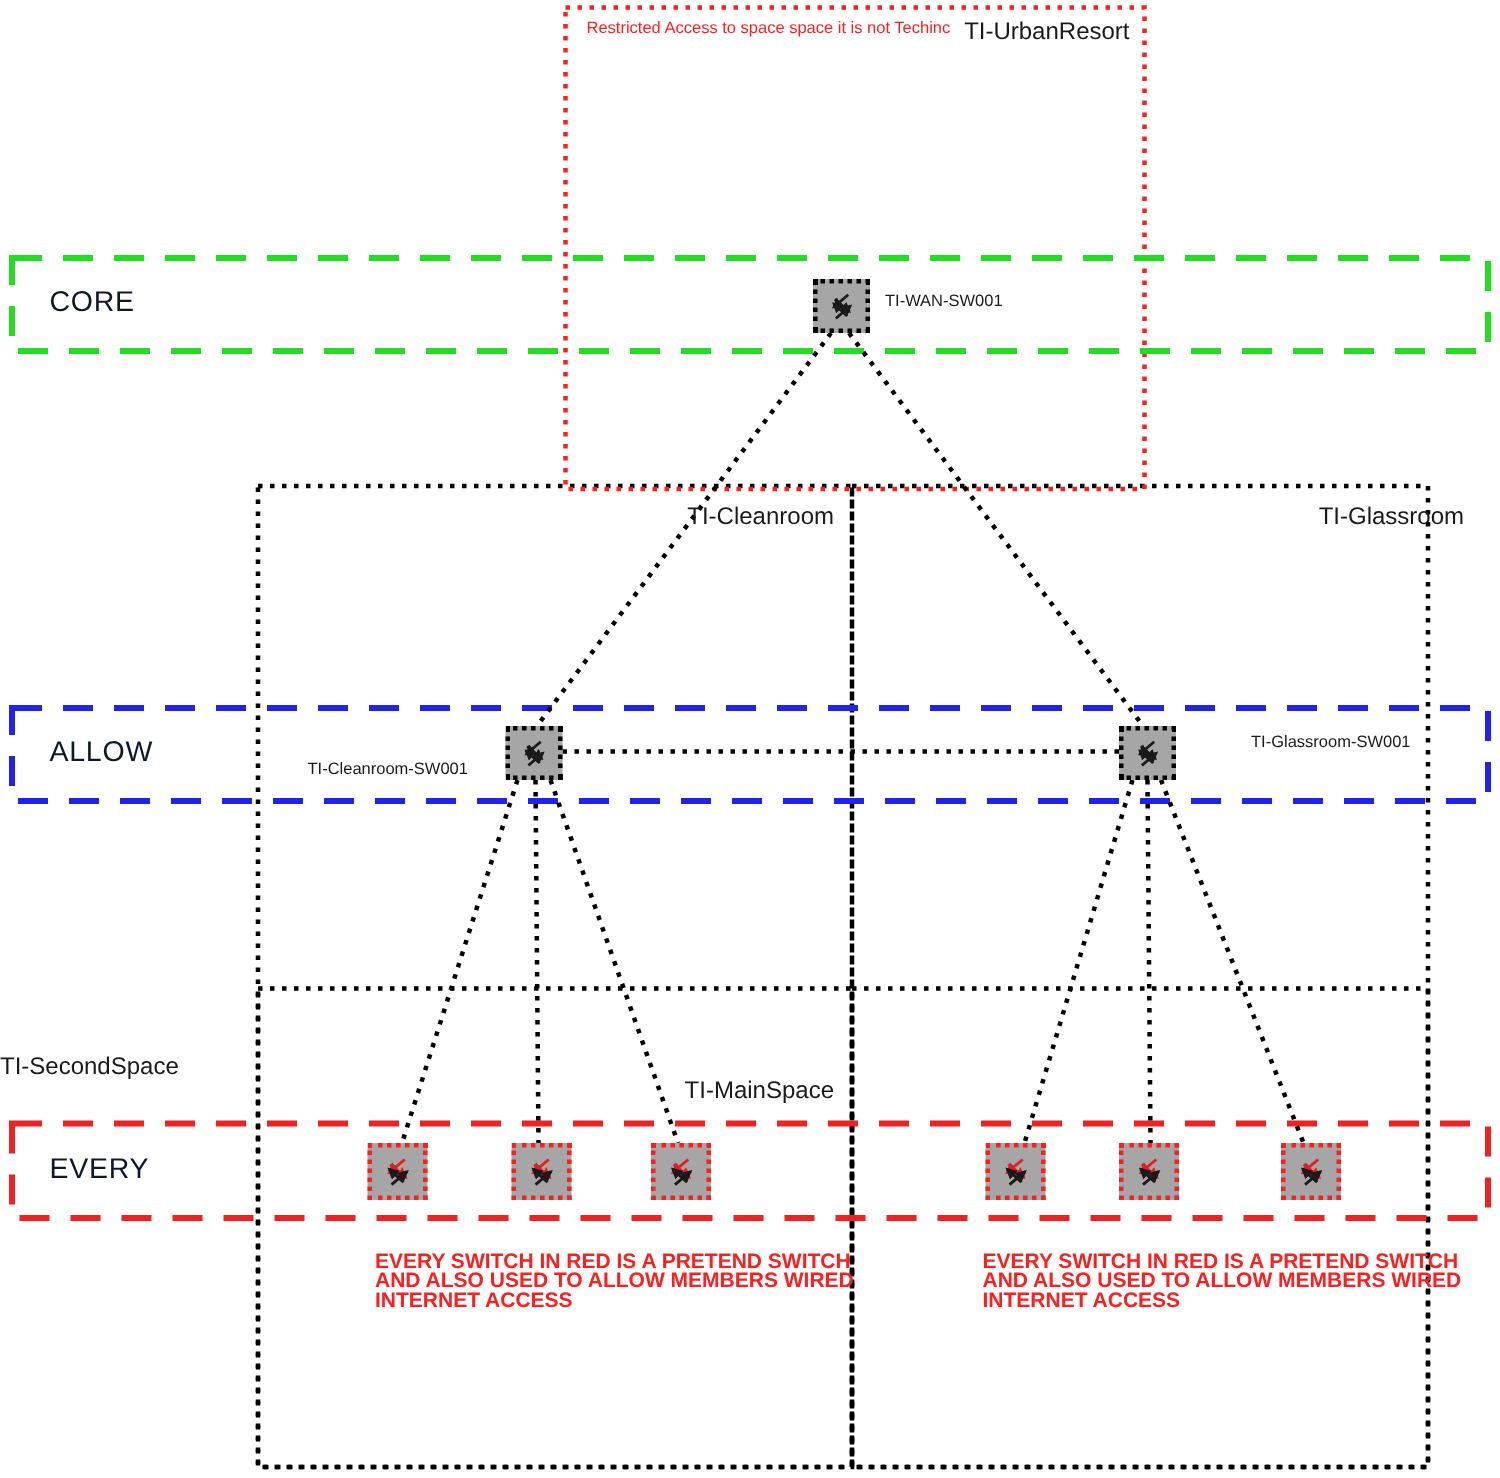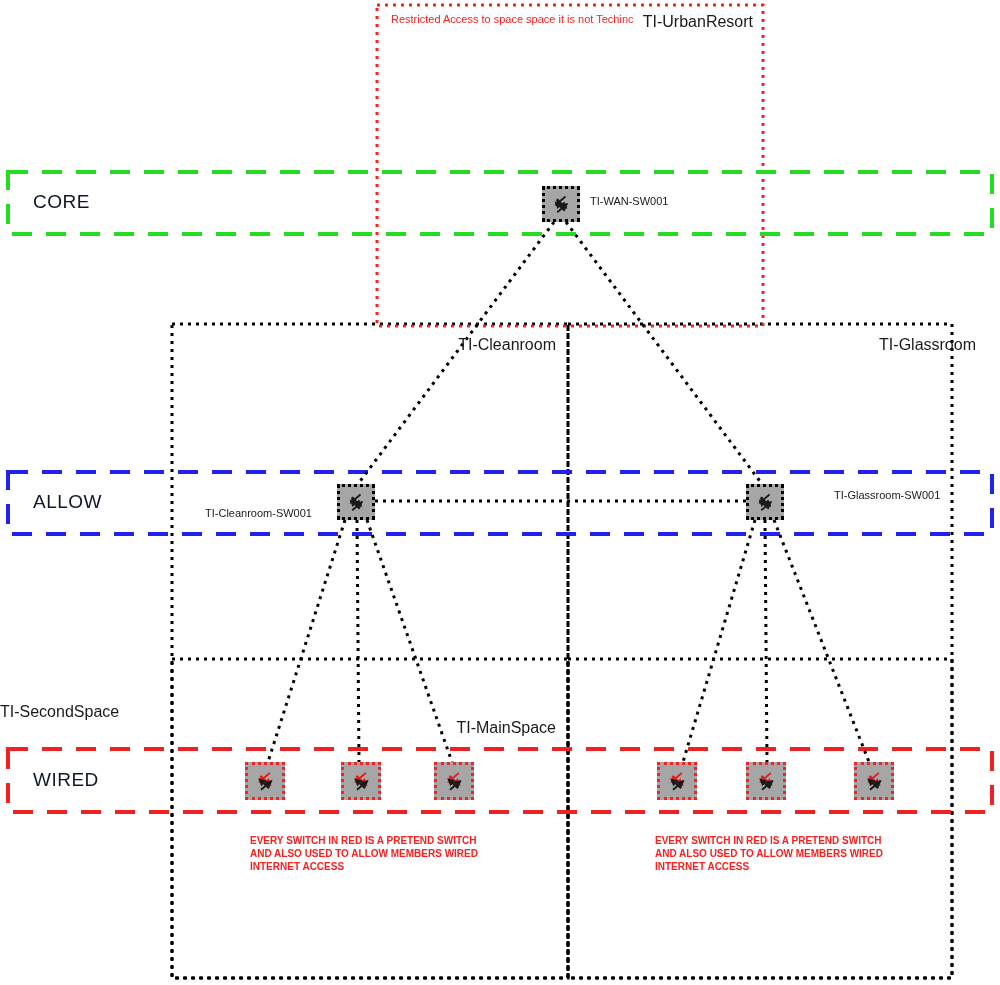--- a/index.html
+++ b/index.html
@@ -50,21 +50,21 @@
   }
   .red-note {
     position: absolute;
     font-size: 11px;
     color: #fb2020;
     white-space: nowrap;
     font-family: "Liberation Sans", sans-serif;
   }
   .red-note-block {
     position: absolute;
-    font-size: 10px;
+    font-size: 14px;
     color: #fb2020;
     line-height: 13px;
     white-space: pre-line;
     font-weight: bold;
     font-family: "Liberation Sans", sans-serif;
   }
   .sw {
     position: absolute;
     box-sizing: border-box;
     background: #a6a6a6;
@@ -263,21 +263,21 @@
         </svg>
       </div>
     </div>
 
   <div id="labels-host">
       <div class="node-label" style="left: 590px; top: 195px;">TI-WAN-SW001</div>
       <div class="node-label" style="left: 205px; top: 507px;">TI-Cleanroom-SW001</div>
       <div class="node-label" style="left: 834px; top: 489px;">TI-Glassroom-SW001</div>
       <div class="zone-label" style="left: 33px; top: 191px;">CORE</div>
       <div class="zone-label" style="left: 33px; top: 491px;">ALLOW</div>
-      <div class="zone-label" style="left: 33px; top: 768.5px;">WIRED</div>
+      <div class="zone-label" style="left: 33px; top: 768.5px;">EVERY</div>
       <div class="container-label" style="left: 0px; top: 336px; width: 556px; text-align: right;">TI-Cleanroom</div>
       <div class="container-label" style="left: 0px; top: 336px; width: 940px; text-align: right; margin-left: 36px;">TI-Glassroom</div>
       <div class="container-label" style="left: 0px; top: 671px; width: 556px; text-align: right; margin-top: 48px;">TI-MainSpace</div>
       <div class="container-label" style="left: 0px; top: 671px; width: 940px;  margin-top: 32px;">TI-SecondSpace</div>
       <div class="red-note" style="left: 391px; top: 13px;">Restricted Access to space space it is not Techinc</div>
       <div class="container-label" style="left: 0px; top: 13px; width: 753px; text-align: right;">TI-UrbanResort</div>
       <div class="red-note-block" style="left: 250px; top: 834px;">EVERY SWITCH IN RED IS A PRETEND SWITCH
 AND ALSO USED TO ALLOW MEMBERS WIRED
 INTERNET ACCESS</div>
       <div class="red-note-block" style="left: 655px; top: 834px;">EVERY SWITCH IN RED IS A PRETEND SWITCH

